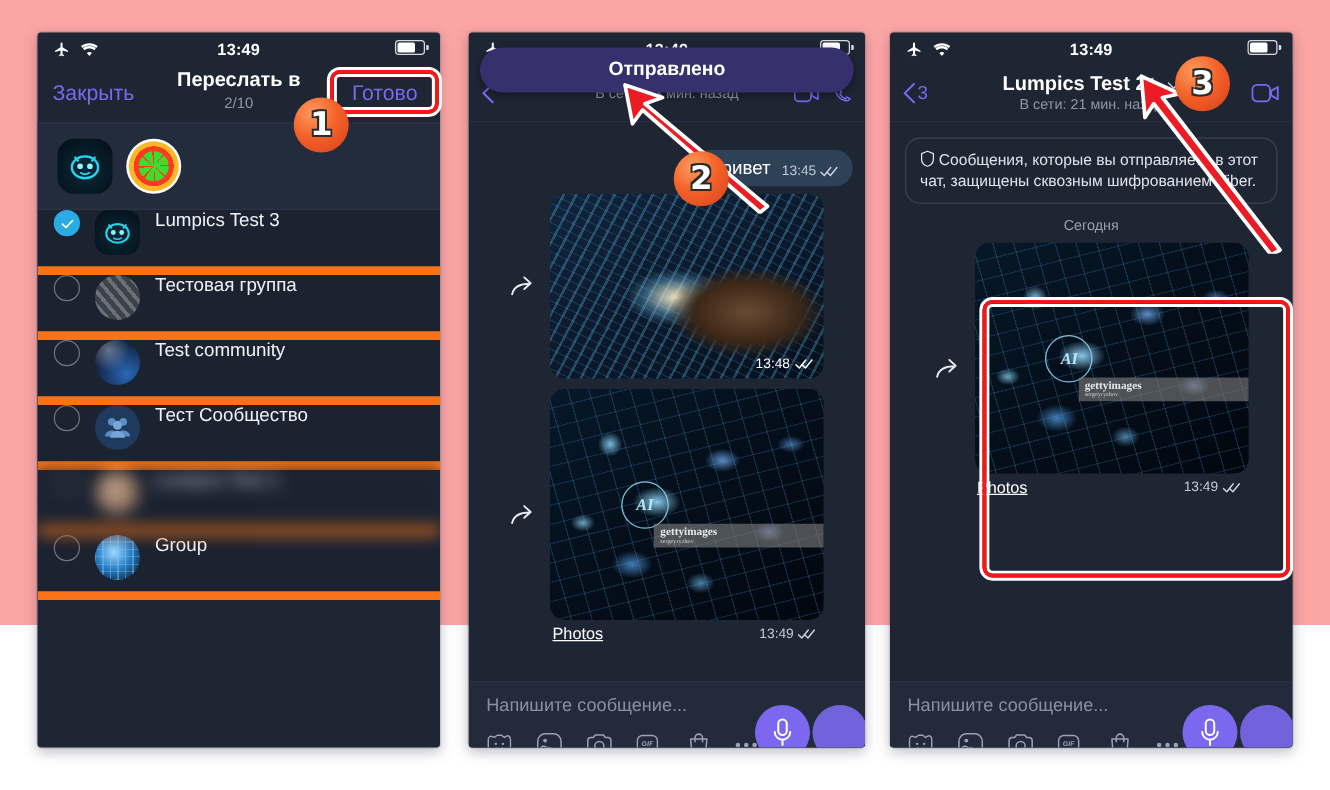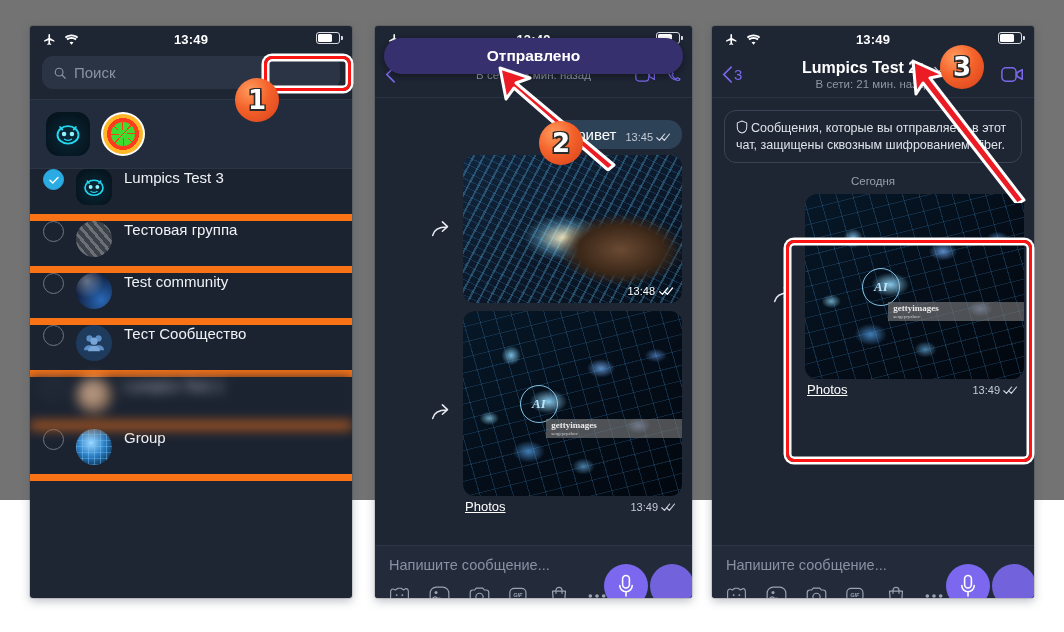--- a/index.html
+++ b/index.html
@@ -2,21 +2,21 @@
 <html><head>
 <meta charset="utf-8">
 <style>
   * { box-sizing: border-box; margin: 0; padding: 0; }
   html, body {
     width: 1064px; height: 632px;
     background: #ffffff;
     font-family: "Liberation Sans", sans-serif;
     overflow: hidden;
   }
-  .stage { position: relative; width: 1064px; height: 500px; background: #737373; }
+  .stage { position: relative; width: 1064px; height: 500px; background: #fca5a5; }
 
   
   .phone {
     position: absolute;
     background: #1e2533;
     border-radius: 3px;
     overflow: hidden;
     box-shadow: 0 3px 10px rgba(60,70,90,.35), 0 0 0 1px rgba(0,0,0,.12);
   }
   #panel1 { left: 30px;  top: 26px; width: 322px; height: 572px; }
@@ -121,21 +121,21 @@
   .day-sep { text-align: center; color: #98a0b0; font-size: 11.5px; margin: 12px 0 7px; }
 
   .msg-out { display: flex; justify-content: flex-end; padding: 0 10px; margin-bottom: 6px; }
   .bubble-text {
     background: #2d4257; color: #fff; border-radius: 14px;
     padding: 6px 11px 6px 13px; font-size: 15px;
     display: flex; align-items: flex-end; gap: 9px;
   }
   .meta { font-size: 11px; color: #c3cad6; display: flex; align-items: center; gap: 3px; }
 
-  .media-row { display: flex; align-items: center; justify-content: flex-end;
+  .media-row { display: flex; align-items: center; justify-content: center;
                gap: 10px; padding: 0 10px; margin-bottom: 8px; position: relative; }
   .fwd-arrow { color: #e8ebf1; flex: none; }
   .media-card { position: relative; border-radius: 12px; overflow: hidden; }
   .media-card .meta-ov {
     position: absolute; right: 8px; bottom: 6px;
     display: flex; align-items: center; gap: 4px;
     font-size: 11px; color: #fff; text-shadow: 0 1px 2px rgba(0,0,0,.9);
   }
   .media-caption {
     display: flex; align-items: center; justify-content: space-between;
@@ -238,30 +238,29 @@
         <svg width="15" height="13" viewBox="0 0 24 20">
             <path fill="#fff" d="M12 18.5l3.2-4c-1.8-1.4-4.6-1.4-6.4 0zM12 9c2.4 0 4.6.8 6.3 2.2l1.9-2.4C17.9 6.9 15.1 5.8 12 5.8S6.1 6.9 3.8 8.8l1.9 2.4C7.4 9.8 9.6 9 12 9zM12 2C7.9 2 4.2 3.4 1.3 5.8l1.9 2.3C5.6 6.1 8.7 4.9 12 4.9s6.4 1.2 8.8 3.2l1.9-2.3C19.8 3.4 16.1 2 12 2z"></path>
           </svg>
       </div>
       <div class="sb-time">13:49</div>
       <div class="sb-right">
         <span class="battery"><span class="fill"></span></span>
       </div>
     </div>
 
-
-    <div class="search-wrap">
-      <div class="search-box">
-        <svg width="14" height="14" viewBox="0 0 24 24">
-            <circle cx="10.5" cy="10.5" r="6.6" fill="none" stroke="#8a92a3" stroke-width="2"></circle>
-            <line x1="15.4" y1="15.4" x2="21" y2="21" stroke="#8a92a3" stroke-width="2" stroke-linecap="round"></line>
-          </svg>
-        <span class="ph">Поиск</span>
-      </div>
-    </div>
+    <div class="fwd-header">
+      <div class="fwd-close">Закрыть</div>
+      <div class="fwd-titlewrap">
+        <div class="fwd-title">Переслать в</div>
+        <div class="fwd-count">2/10</div>
+      </div>
+      <div class="fwd-done">Готово</div>
+    </div>
+
 
     <div class="sel-avatars">
       <div class="sel-av" style="background:radial-gradient(circle at 50% 55%, #0a2a3a 0%, #061620 70%, #04101a 100%);display:flex;align-items:center;justify-content:center;">
         <svg width="28" height="24" viewBox="0 0 32 26">
             <ellipse cx="16" cy="14" rx="12" ry="10" fill="none" stroke="#23d7ef" stroke-width="2.2"></ellipse>
             <circle cx="11.5" cy="13" r="2.6" fill="#8ff4ff"></circle>
             <circle cx="20.5" cy="13" r="2.6" fill="#8ff4ff"></circle>
             <path d="M12 19q4 2.5 8 0" stroke="#23d7ef" stroke-width="1.6" fill="none" stroke-linecap="round"></path>
             <path d="M7 5l2.5 3M25 5l-2.5 3" stroke="#23d7ef" stroke-width="2" stroke-linecap="round"></path>
           </svg>

